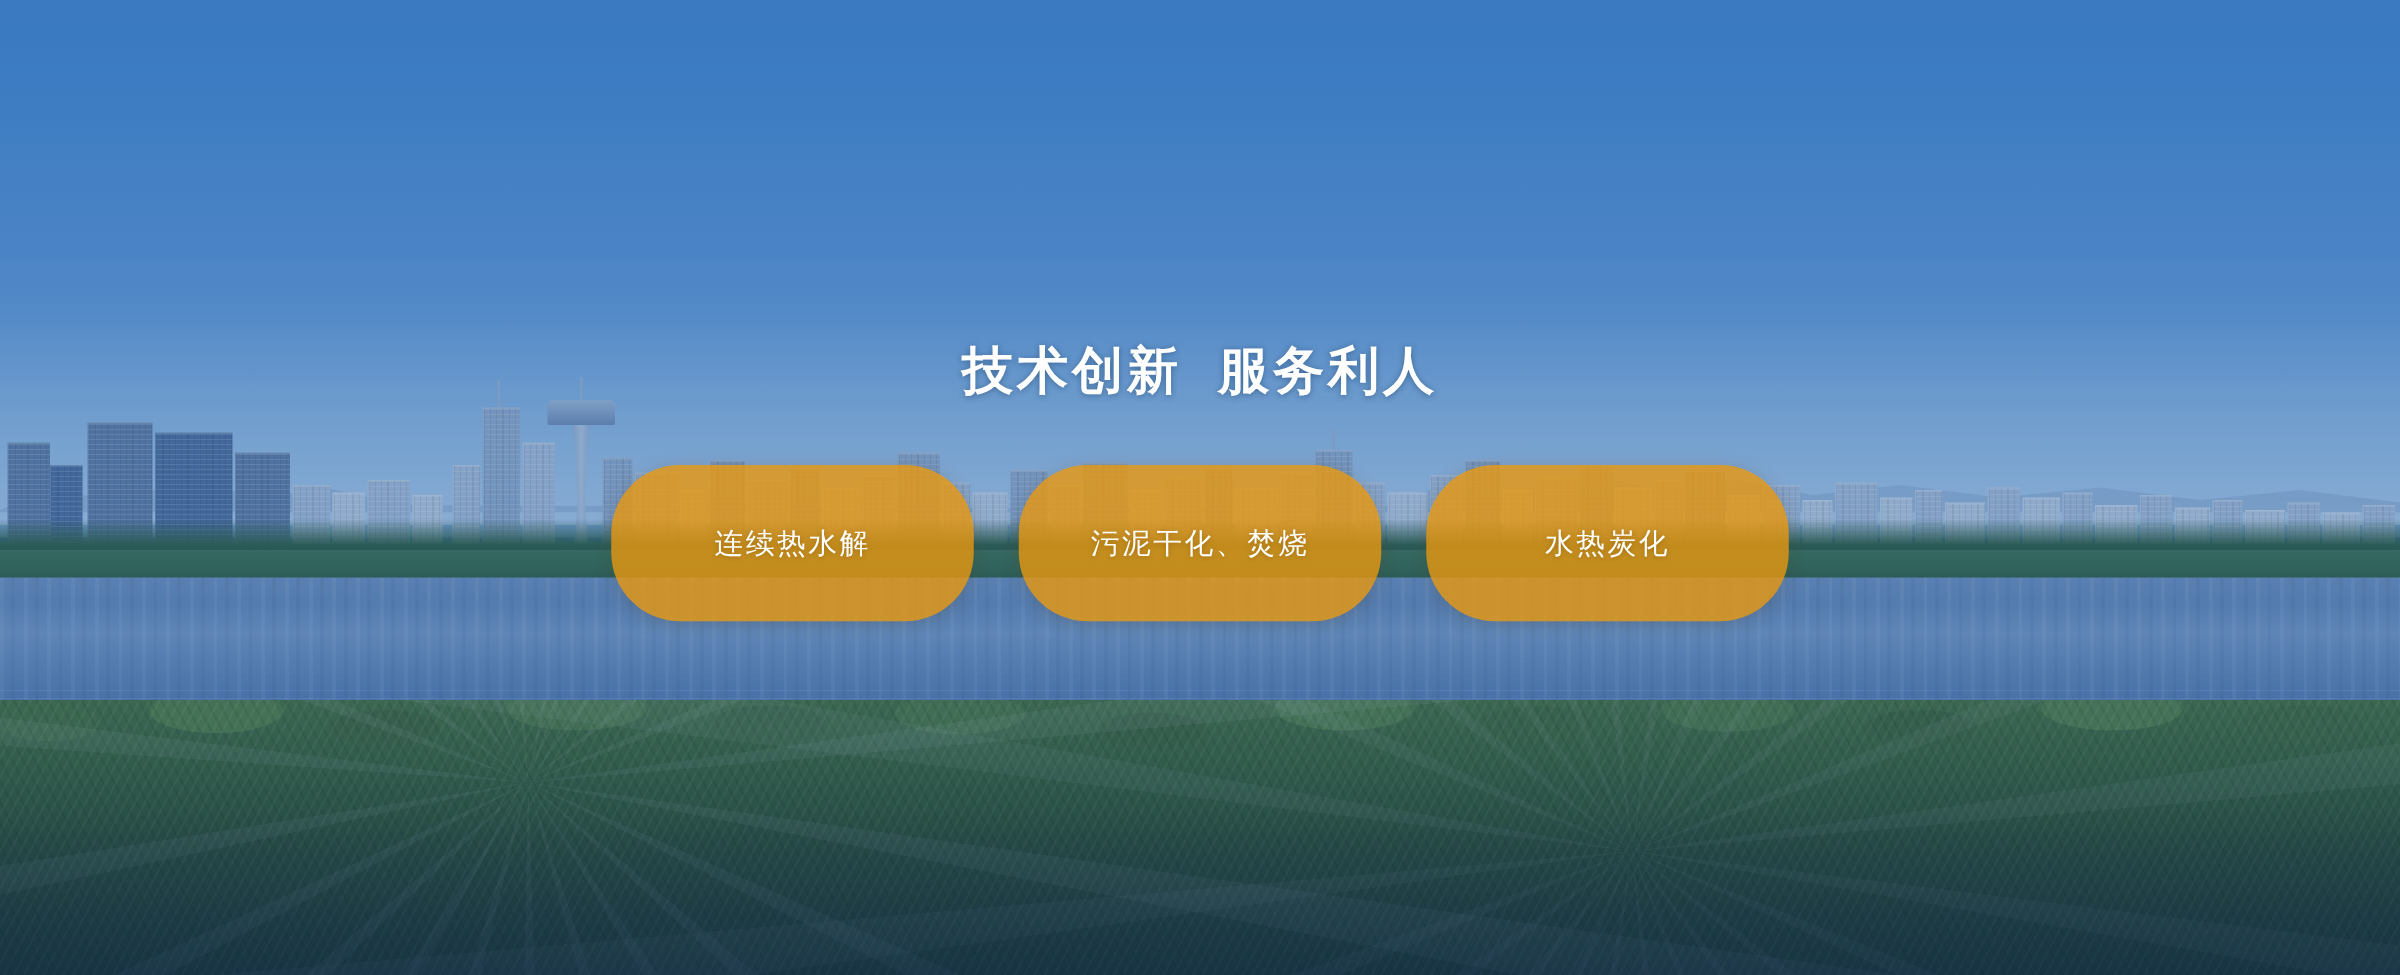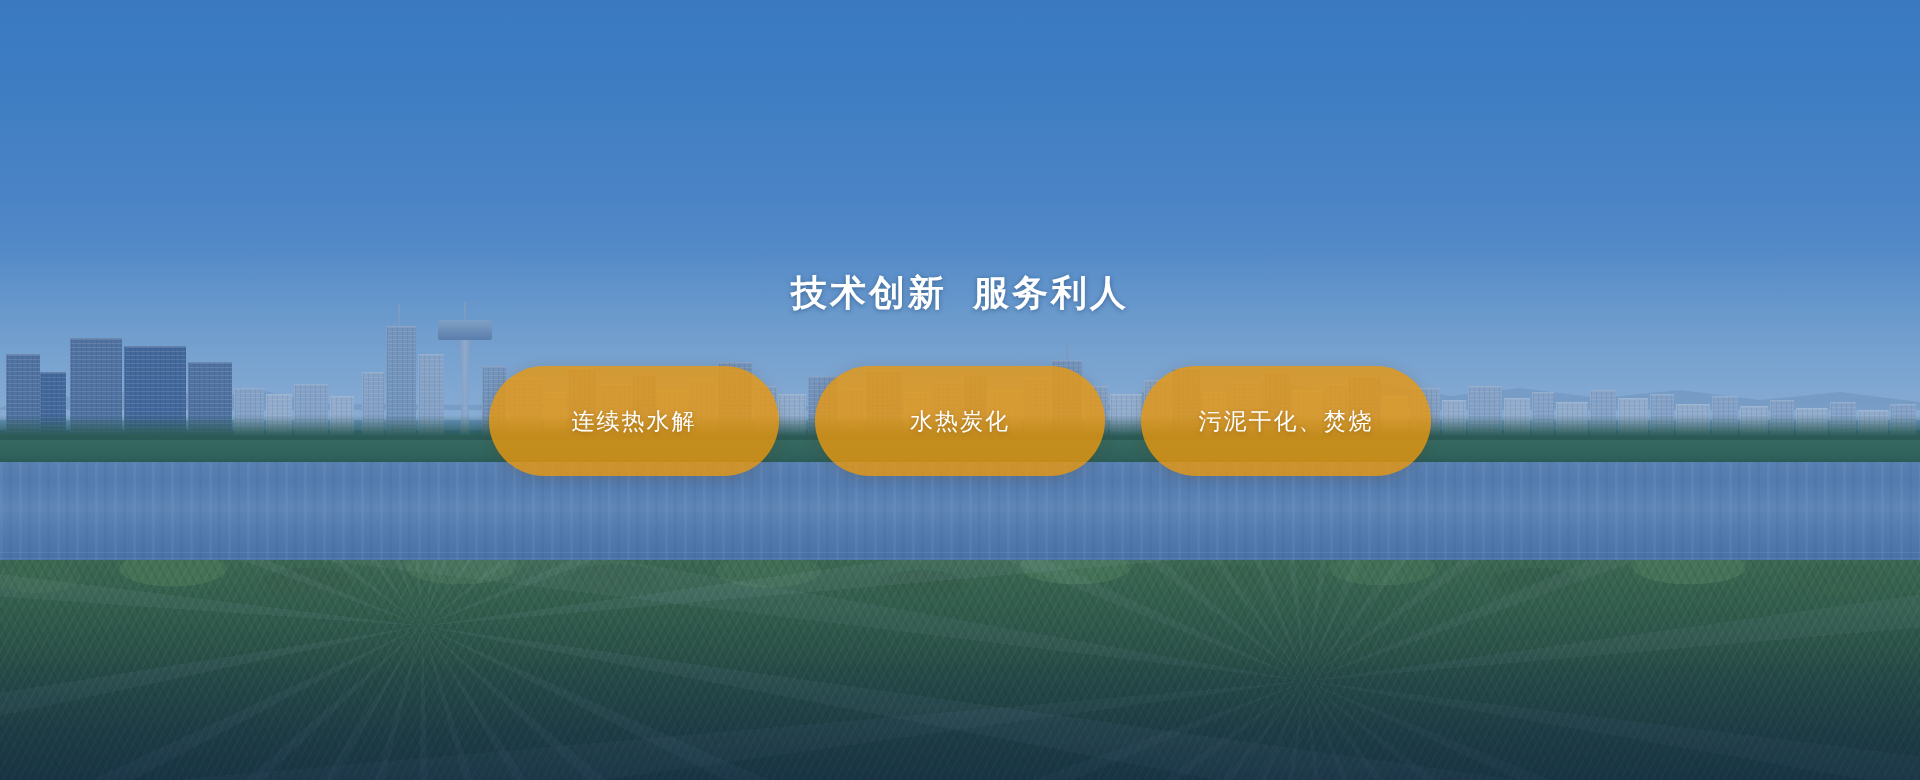--- a/index.html
+++ b/index.html
@@ -164,21 +164,21 @@
   }
 
   
   .content {
     position:absolute; inset:0;
     display:flex; flex-direction:column; align-items:center;
     z-index:20;
   }
   .hero-title {
     margin-top:272px;
-    font-size:36px;
+    font-size:41px;
     line-height:1.18;
     font-weight:bold;
     color:#ffffff;
     letter-spacing:3px;
     text-shadow:0 1px 5px rgba(16,48,86,.45);
     white-space:pre;
   }
   .hero-subtitle {
     margin-top:16px;
     font-size:23px;
@@ -186,21 +186,21 @@
     color:#ffffff;
     letter-spacing:2px;
     text-shadow:0 1px 5px rgba(16,48,86,.50);
   }
   .pill-row {
     margin-top:52px;
     display:flex;
     gap:36px;
   }
   .pill {
-    width:290px; height:110px;
+    width:290px; height:125px;
     border-radius:55px;
     background:rgba(232,151,14,.80);
     display:flex; align-items:center; justify-content:center;
     color:#ffffff;
     font-size:23px;
     letter-spacing:2px;
     cursor:pointer;
     text-shadow:0 1px 4px rgba(110,64,0,.40);
     box-shadow:0 2px 14px rgba(90,55,5,.18);
     transition:background .18s ease;
@@ -311,21 +311,21 @@
 
   <div class="content">
     <h1 class="hero-title">技术创新  服务利人</h1>
 
 
     <div class="pill-row">
       <div class="pill">
         <span>连续热水解</span>
       </div>
       <div class="pill">
+        <span>污泥干化、焚烧</span>
+      </div>
+      <div class="pill">
         <span>水热炭化</span>
       </div>
-      <div class="pill">
-        <span>污泥干化、焚烧</span>
-      </div>
     </div>
   </div>
 
 </div>
 
 </body></html>

